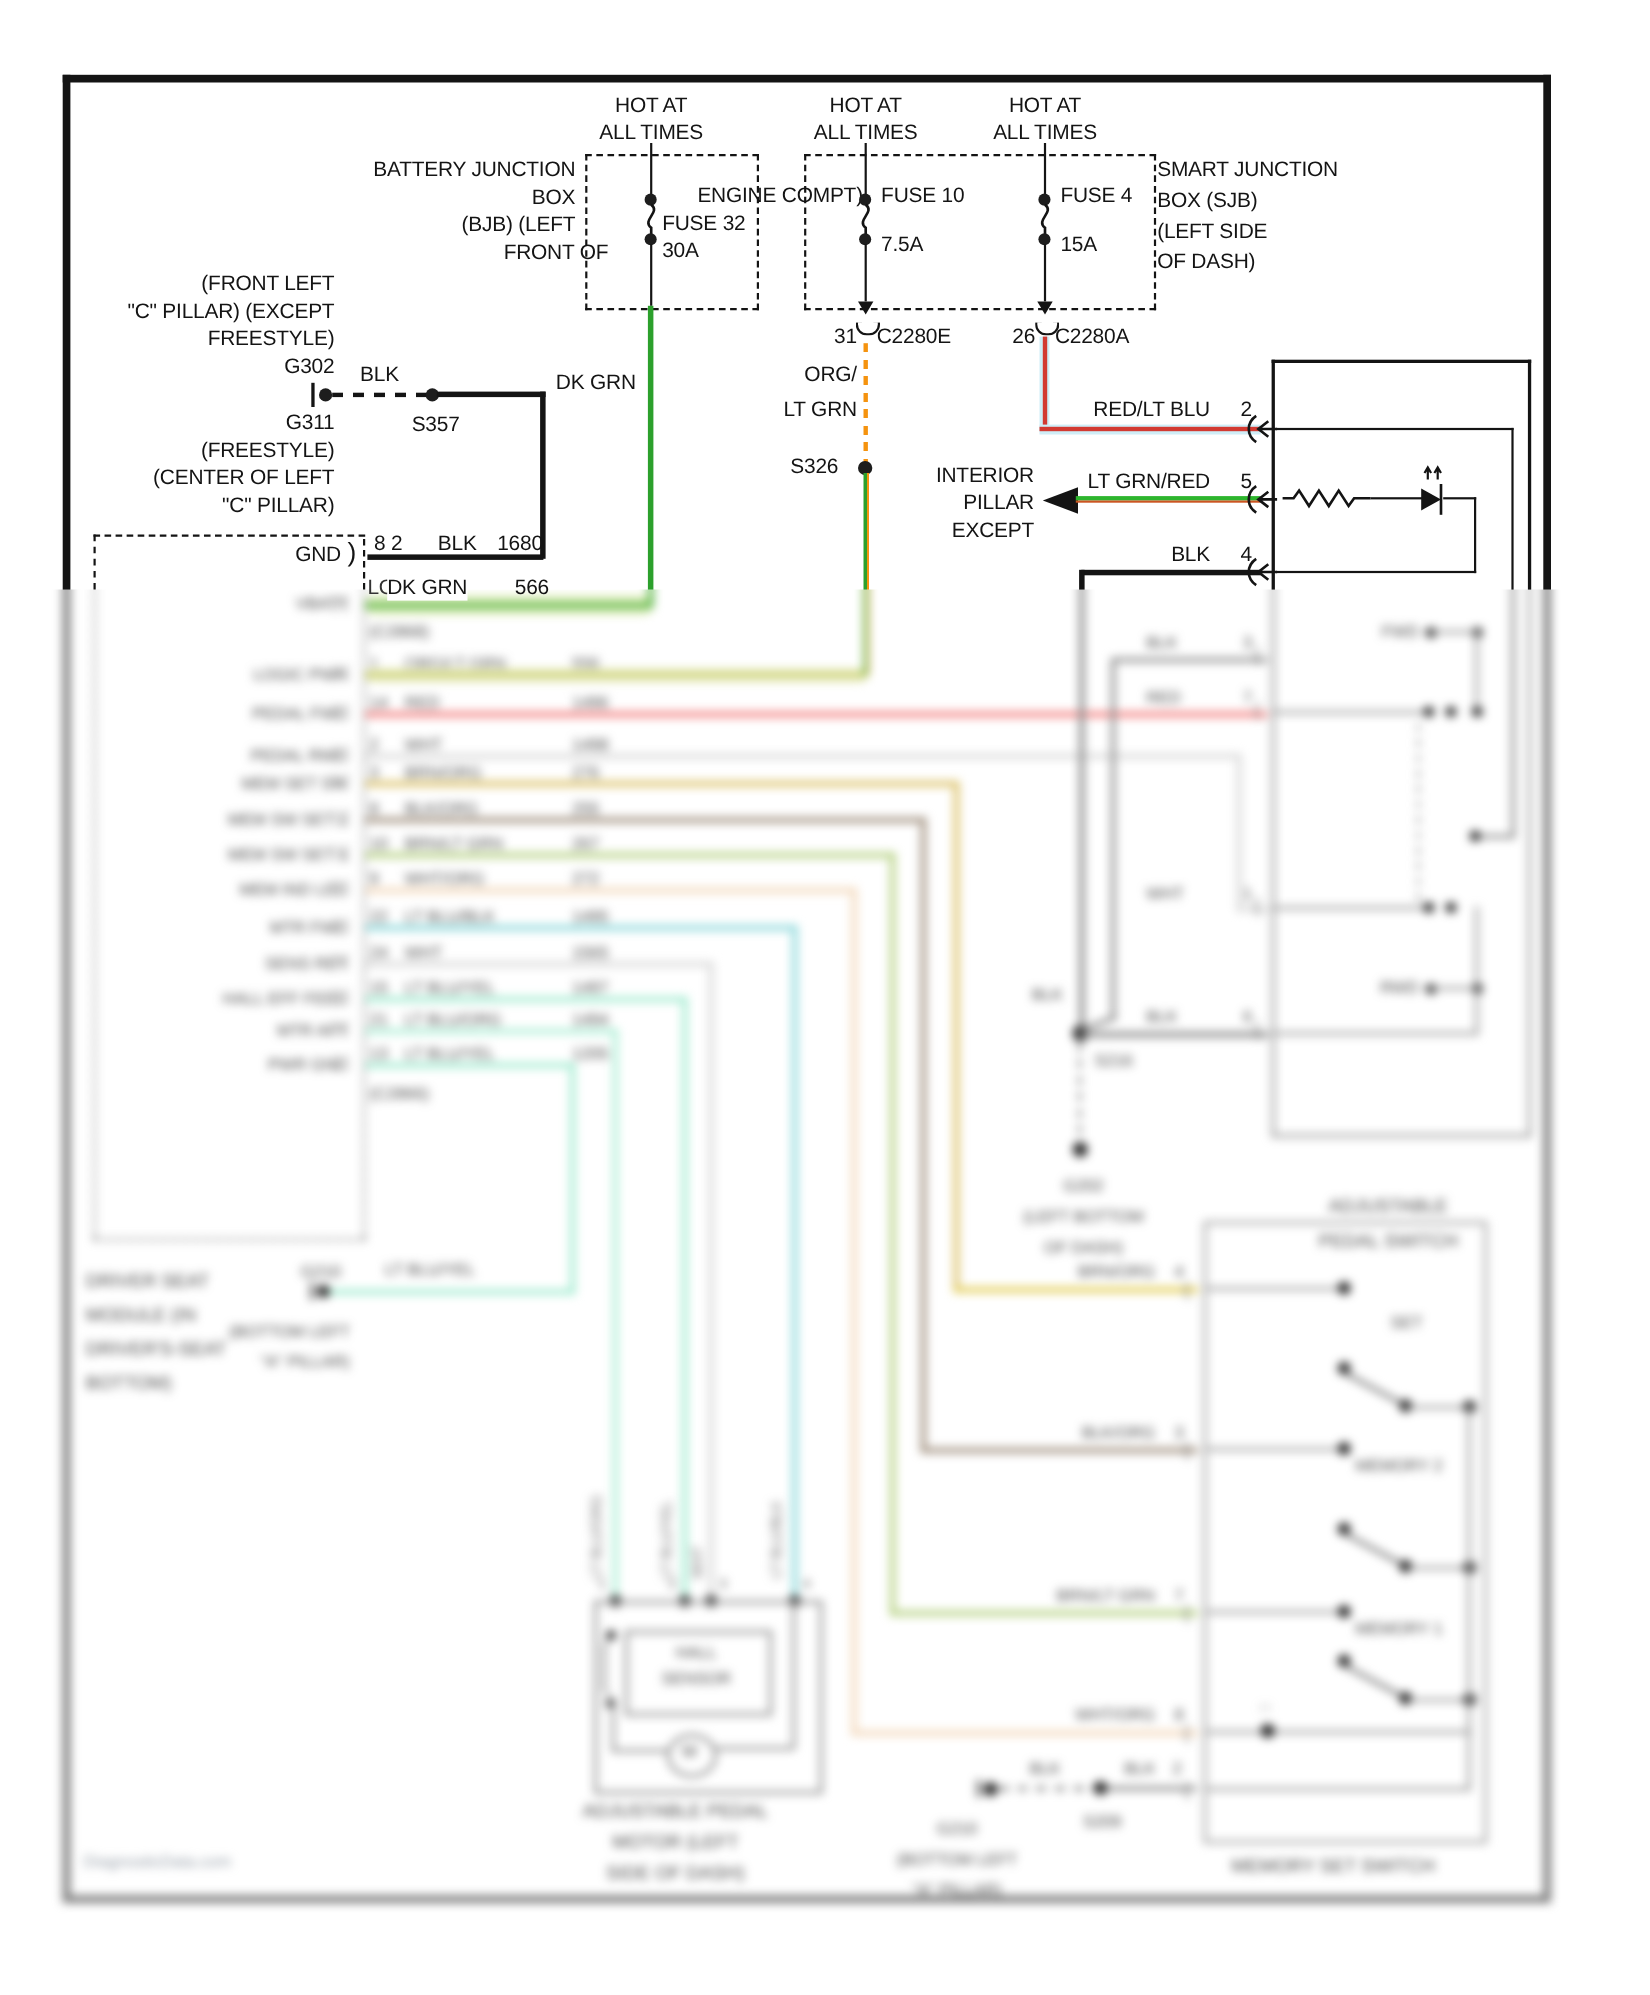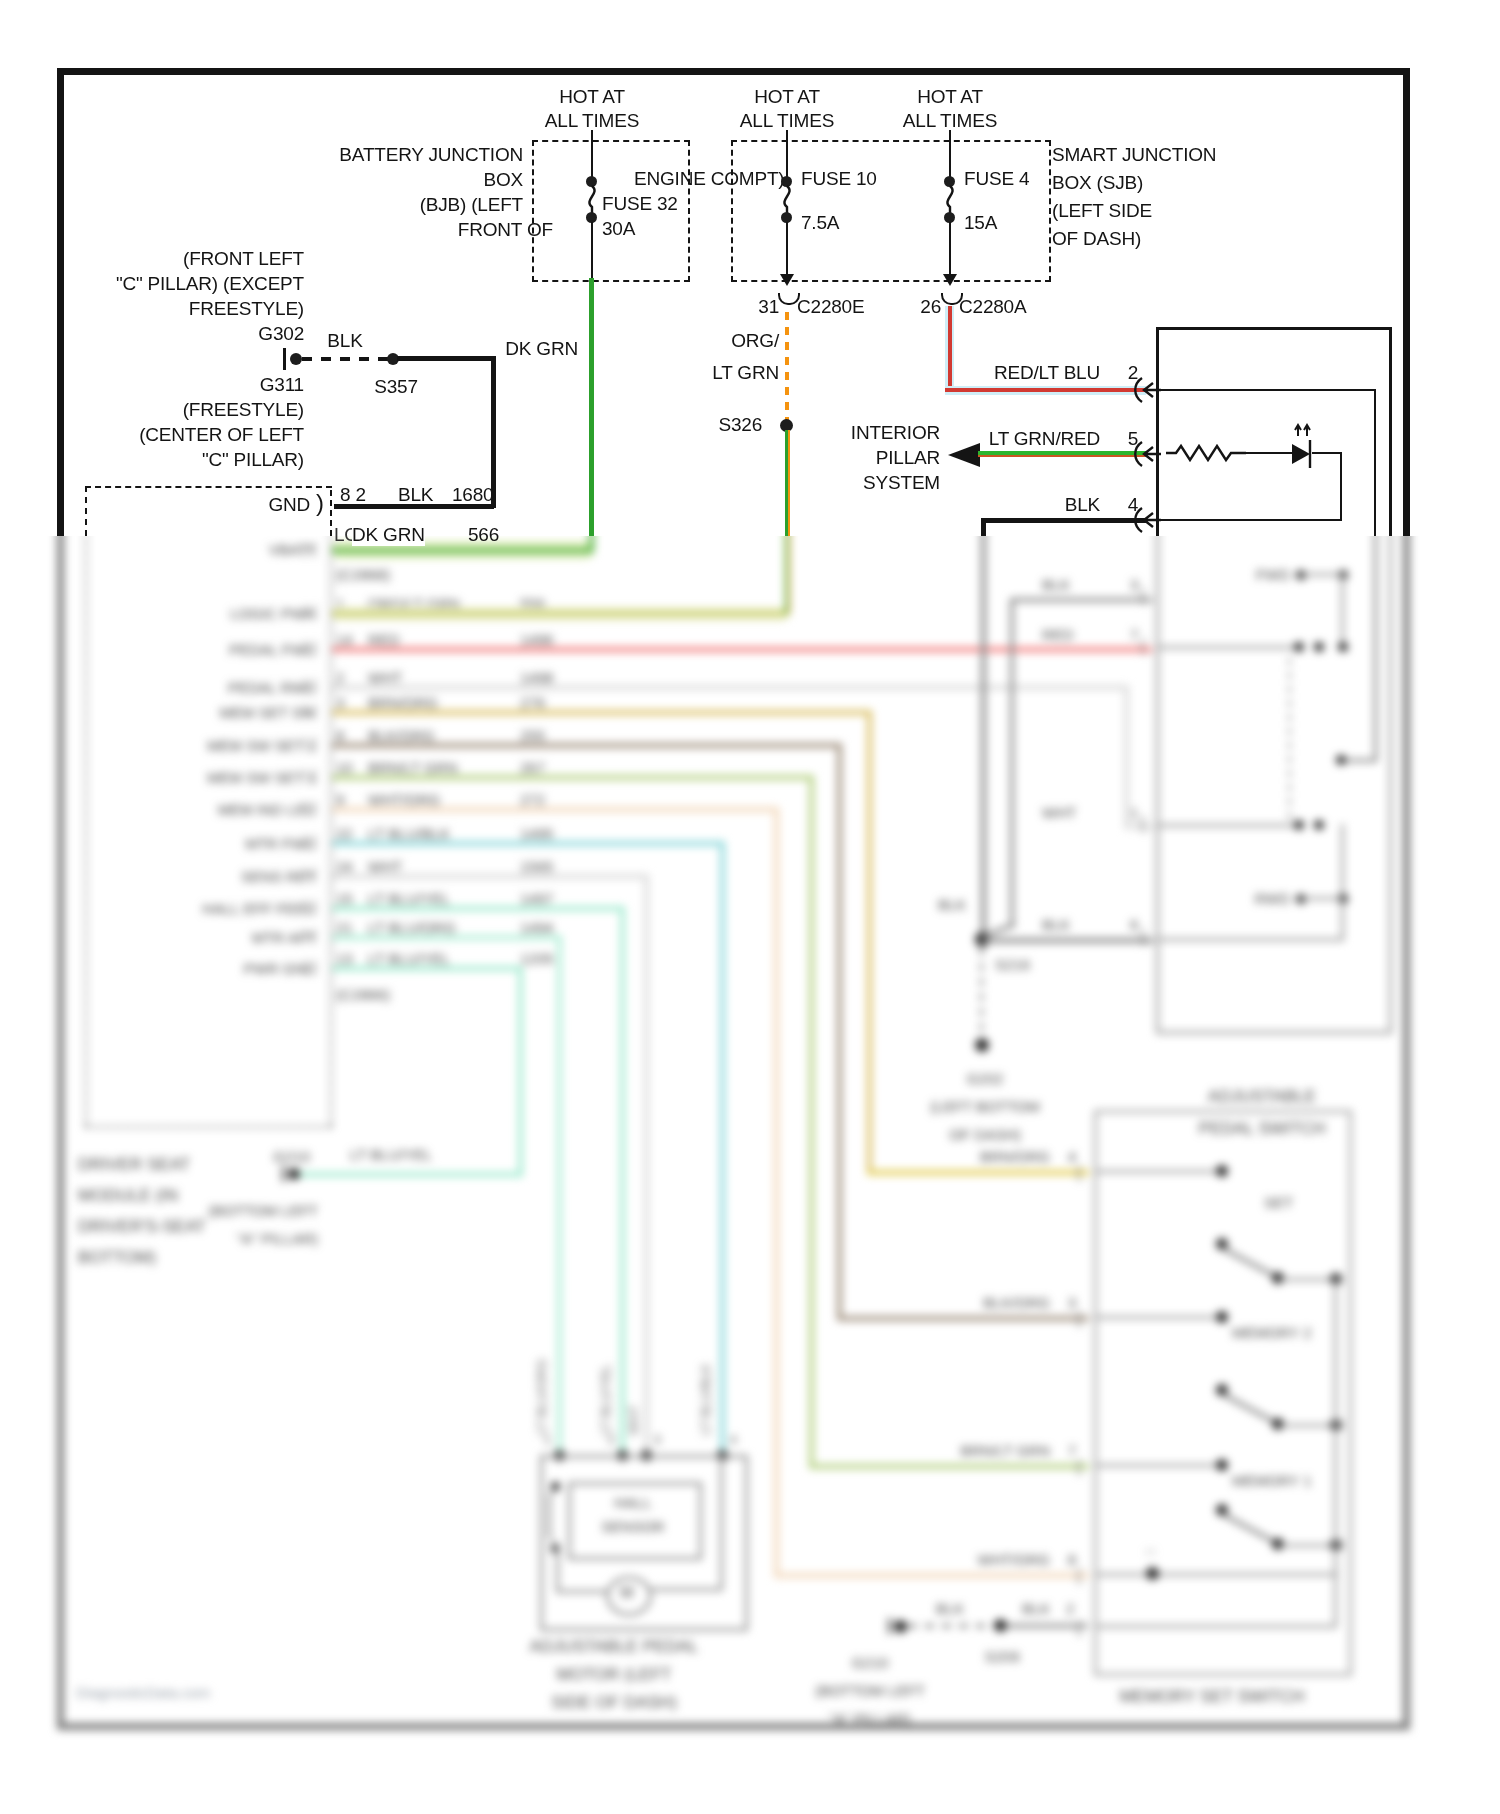--- a/index.html
+++ b/index.html
@@ -393,21 +393,21 @@
 
     <div style="position:absolute;left:945px;top:306px;width:9px;height:86px;background:#cfeef7;"></div>
     <div style="position:absolute;left:948px;top:306px;width:4px;height:86px;background:#d23a32;"></div>
     <div style="position:absolute;left:945px;top:386px;width:201px;height:9px;background:#cfeef7;"></div>
     <div style="position:absolute;left:945px;top:388px;width:201px;height:4px;background:#d23a32;"></div>
     <span class="T" style="right:400px;top:362px;">RED/LT BLU</span>
     <span class="T" style="right:362px;top:362px;">2</span>
 
     <span class="T" style="right:560px;top:422px;">INTERIOR</span>
     <span class="T" style="right:560px;top:447px;">PILLAR</span>
-    <span class="T" style="right:560px;top:472px;">SYSTEM</span>
+    <span class="T" style="right:560px;top:472px;">EXCEPT</span>
     <div style="position:absolute;left:948px;top:443px;width:0;height:0;border-top:12px solid transparent;border-bottom:12px solid transparent;border-right:32px solid #141414;"></div>
     <div style="position:absolute;left:978px;top:451px;width:168px;height:4px;background:#2db52d;"></div>
     <div style="position:absolute;left:978px;top:455px;width:168px;height:2px;background:#cc5522;"></div>
     <span class="T" style="right:400px;top:428px;">LT GRN/RED</span>
     <span class="T" style="right:362px;top:428px;">5</span>
 
     <div style="position:absolute;left:983px;top:518px;width:163px;height:5px;background:#141414;"></div>
     <div style="position:absolute;left:981px;top:518px;width:5px;height:18px;background:#141414;"></div>
     <span class="T" style="right:400px;top:494px;">BLK</span>
     <span class="T" style="right:362px;top:494px;">4</span>

